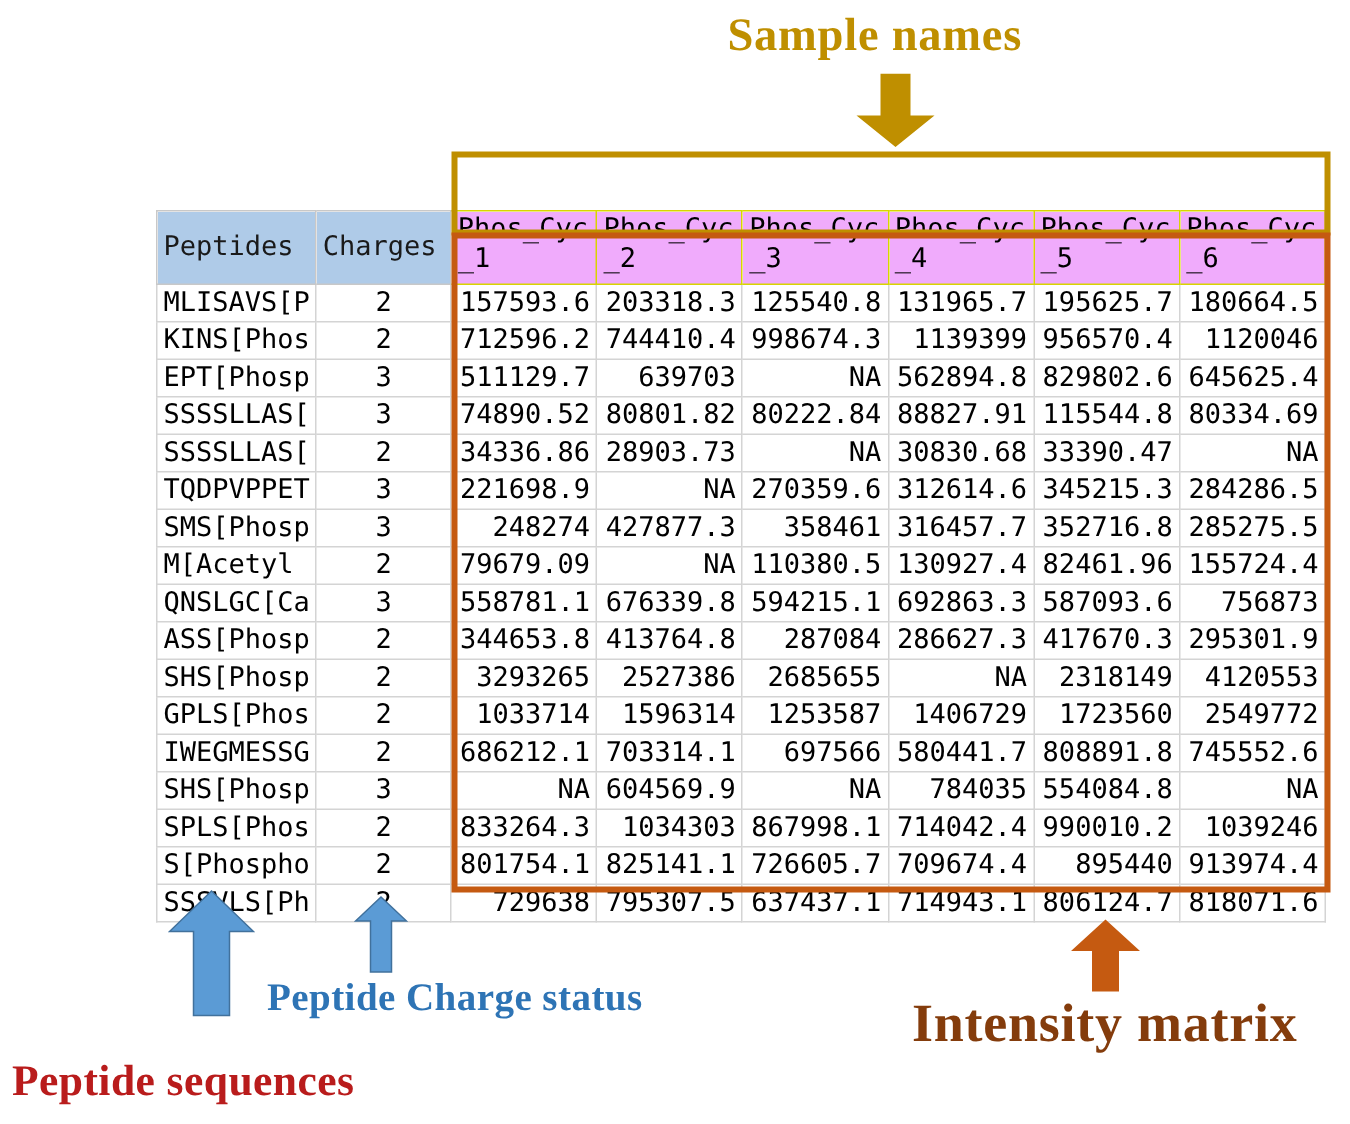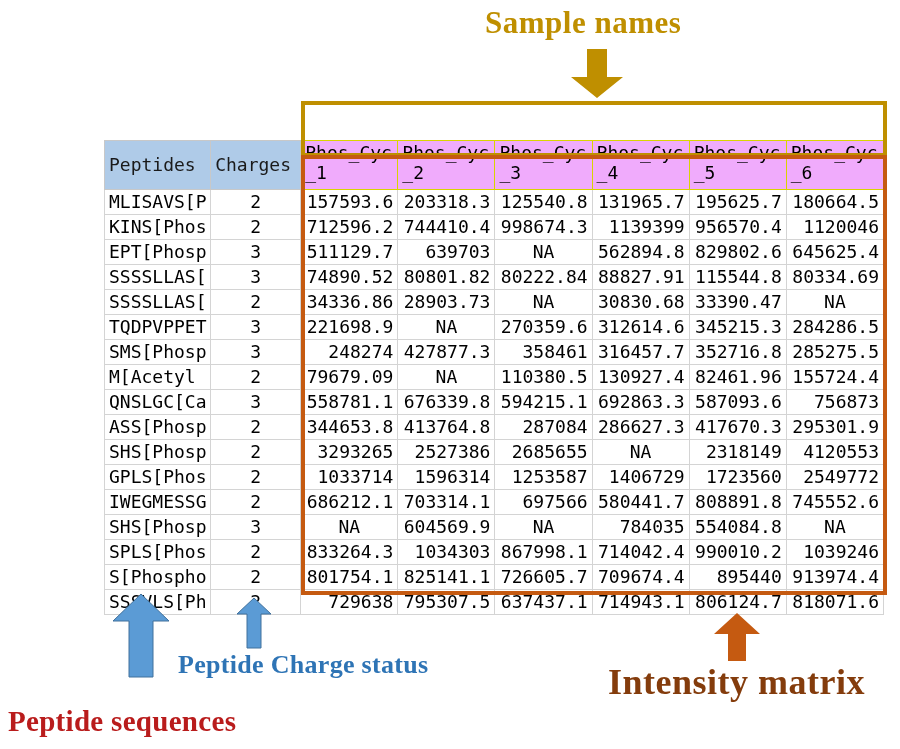--- a/index.html
+++ b/index.html
@@ -95,21 +95,21 @@
     height:46px;
     vertical-align:top;
     padding-top:2px;
     line-height:20px;
     white-space:pre-line;
     border-color:#d8d400;
   }
   td.pep{ text-align:left; }
   td.chg{ text-align:center; }
   td.val{ text-align:right; }
-  td.val.na{ text-align:center; }
+  td.val.na{ text-align:right; }
 
   
   .hl-box{position:absolute;pointer-events:none;}
   #yellow-box{
     left:301px; top:101px;
     width:586px; height:56px;
     border:4px solid #BF8F00;
     box-sizing:border-box;
   }
   #orange-box{

